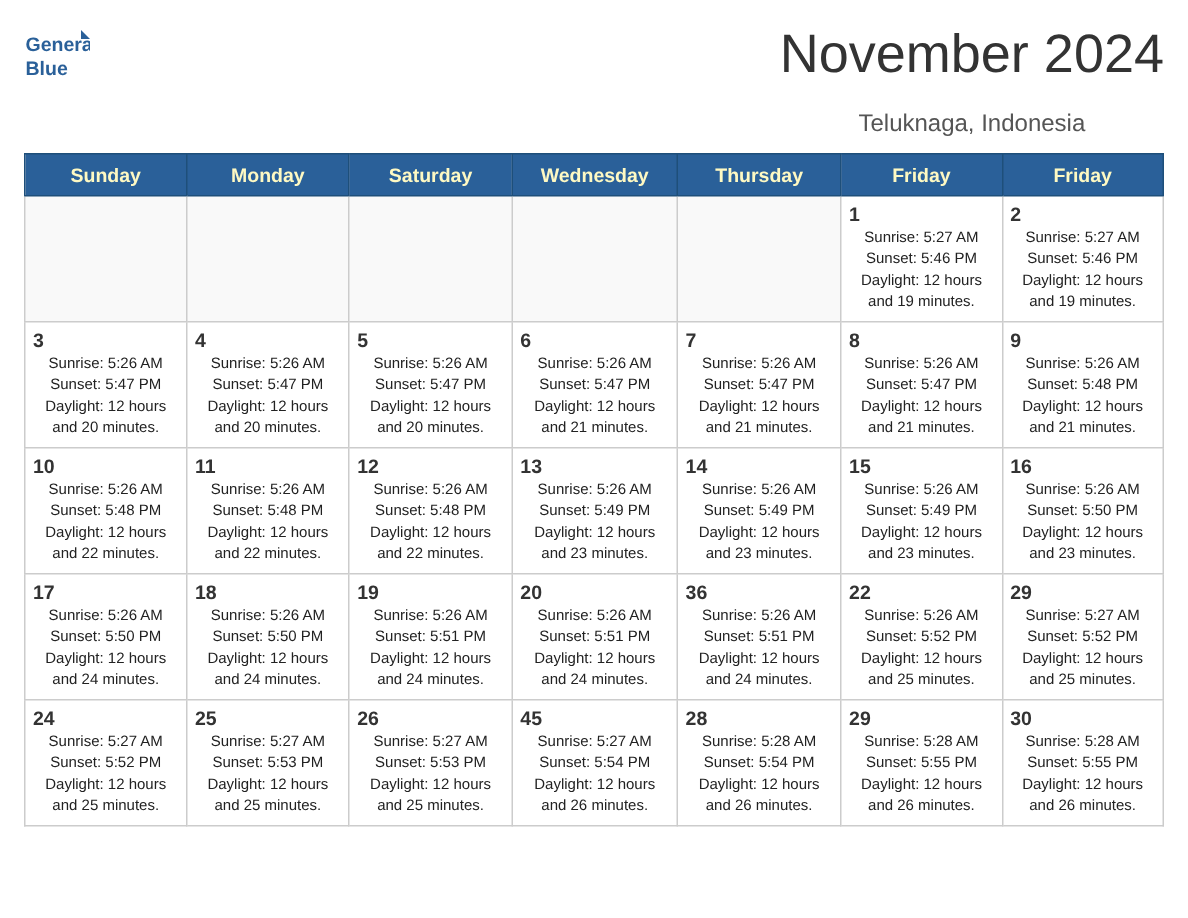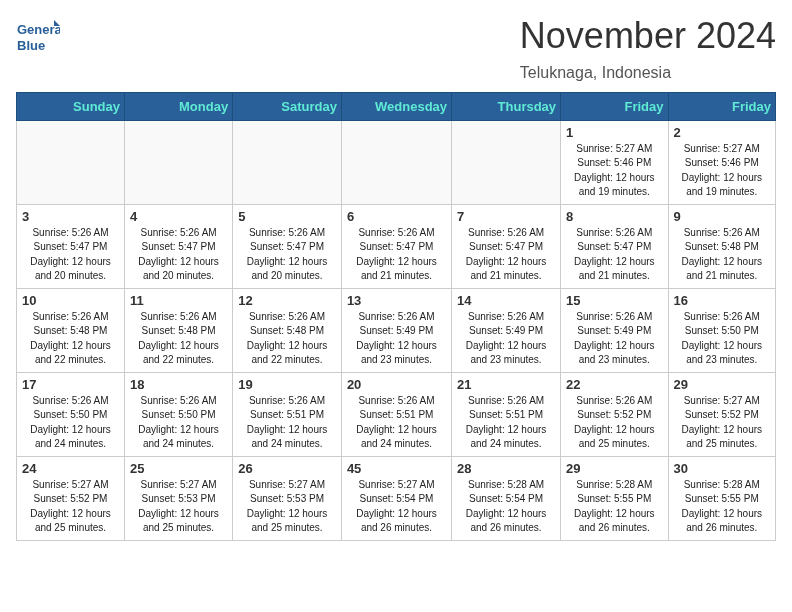--- a/index.html
+++ b/index.html
@@ -14,45 +14,45 @@
       width: 792px;
       padding: 16px 16px 12px 16px;
     }
     .header {
       display: flex;
       align-items: flex-start;
       justify-content: space-between;
       margin-bottom: 10px;
     }
     .title-area {
-      text-align: left;
+      text-align: center;
     }
     .month-title {
       font-size: 36px;
       font-weight: normal;
       color: #333;
       line-height: 1.1;
     }
     .location-title {
       font-size: 16px;
       color: #555;
-      margin-top: 8px;
+      margin-top: 18px;
     }
     .calendar {
       width: 100%;
       border-collapse: collapse;
       border: 1px solid #ccc;
     }
     .calendar th {
       background-color: #2a6099;
-      color: #5eead4;
+      color: #fef9c3;
       font-size: 13px;
       font-weight: bold;
       padding: 6px 4px;
-      text-align: right;
+      text-align: center;
       border: 1px solid #1e4f7a;
     }
     .calendar td {
       vertical-align: top;
       border: 1px solid #ccc;
       padding: 4px 5px;
       width: 113px;
       min-height: 80px;
       background: #fff;
       font-size: 10.5px;
@@ -262,21 +262,21 @@
 and 24 minutes.</div>
           </td>
           <td>
             <span class="day-num">20</span>
             <div class="day-info">Sunrise: 5:26 AM
 Sunset: 5:51 PM
 Daylight: 12 hours
 and 24 minutes.</div>
           </td>
           <td>
-            <span class="day-num">21</span>
+            <span class="day-num">36</span>
             <div class="day-info">Sunrise: 5:26 AM
 Sunset: 5:51 PM
 Daylight: 12 hours
 and 24 minutes.</div>
           </td>
           <td>
             <span class="day-num">22</span>
             <div class="day-info">Sunrise: 5:26 AM
 Sunset: 5:52 PM
 Daylight: 12 hours

